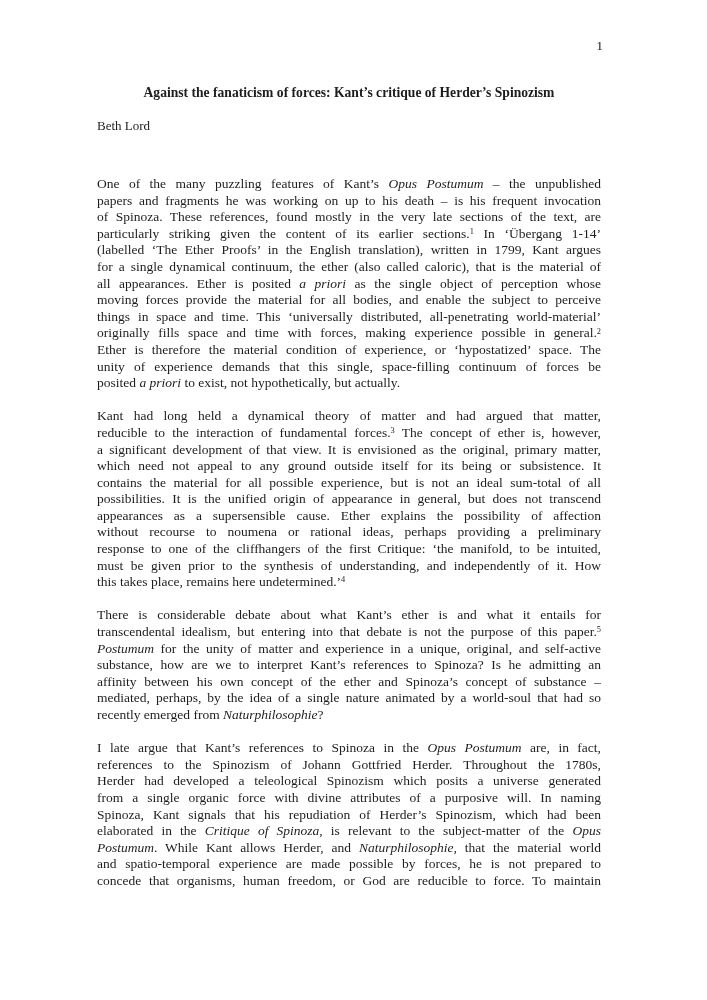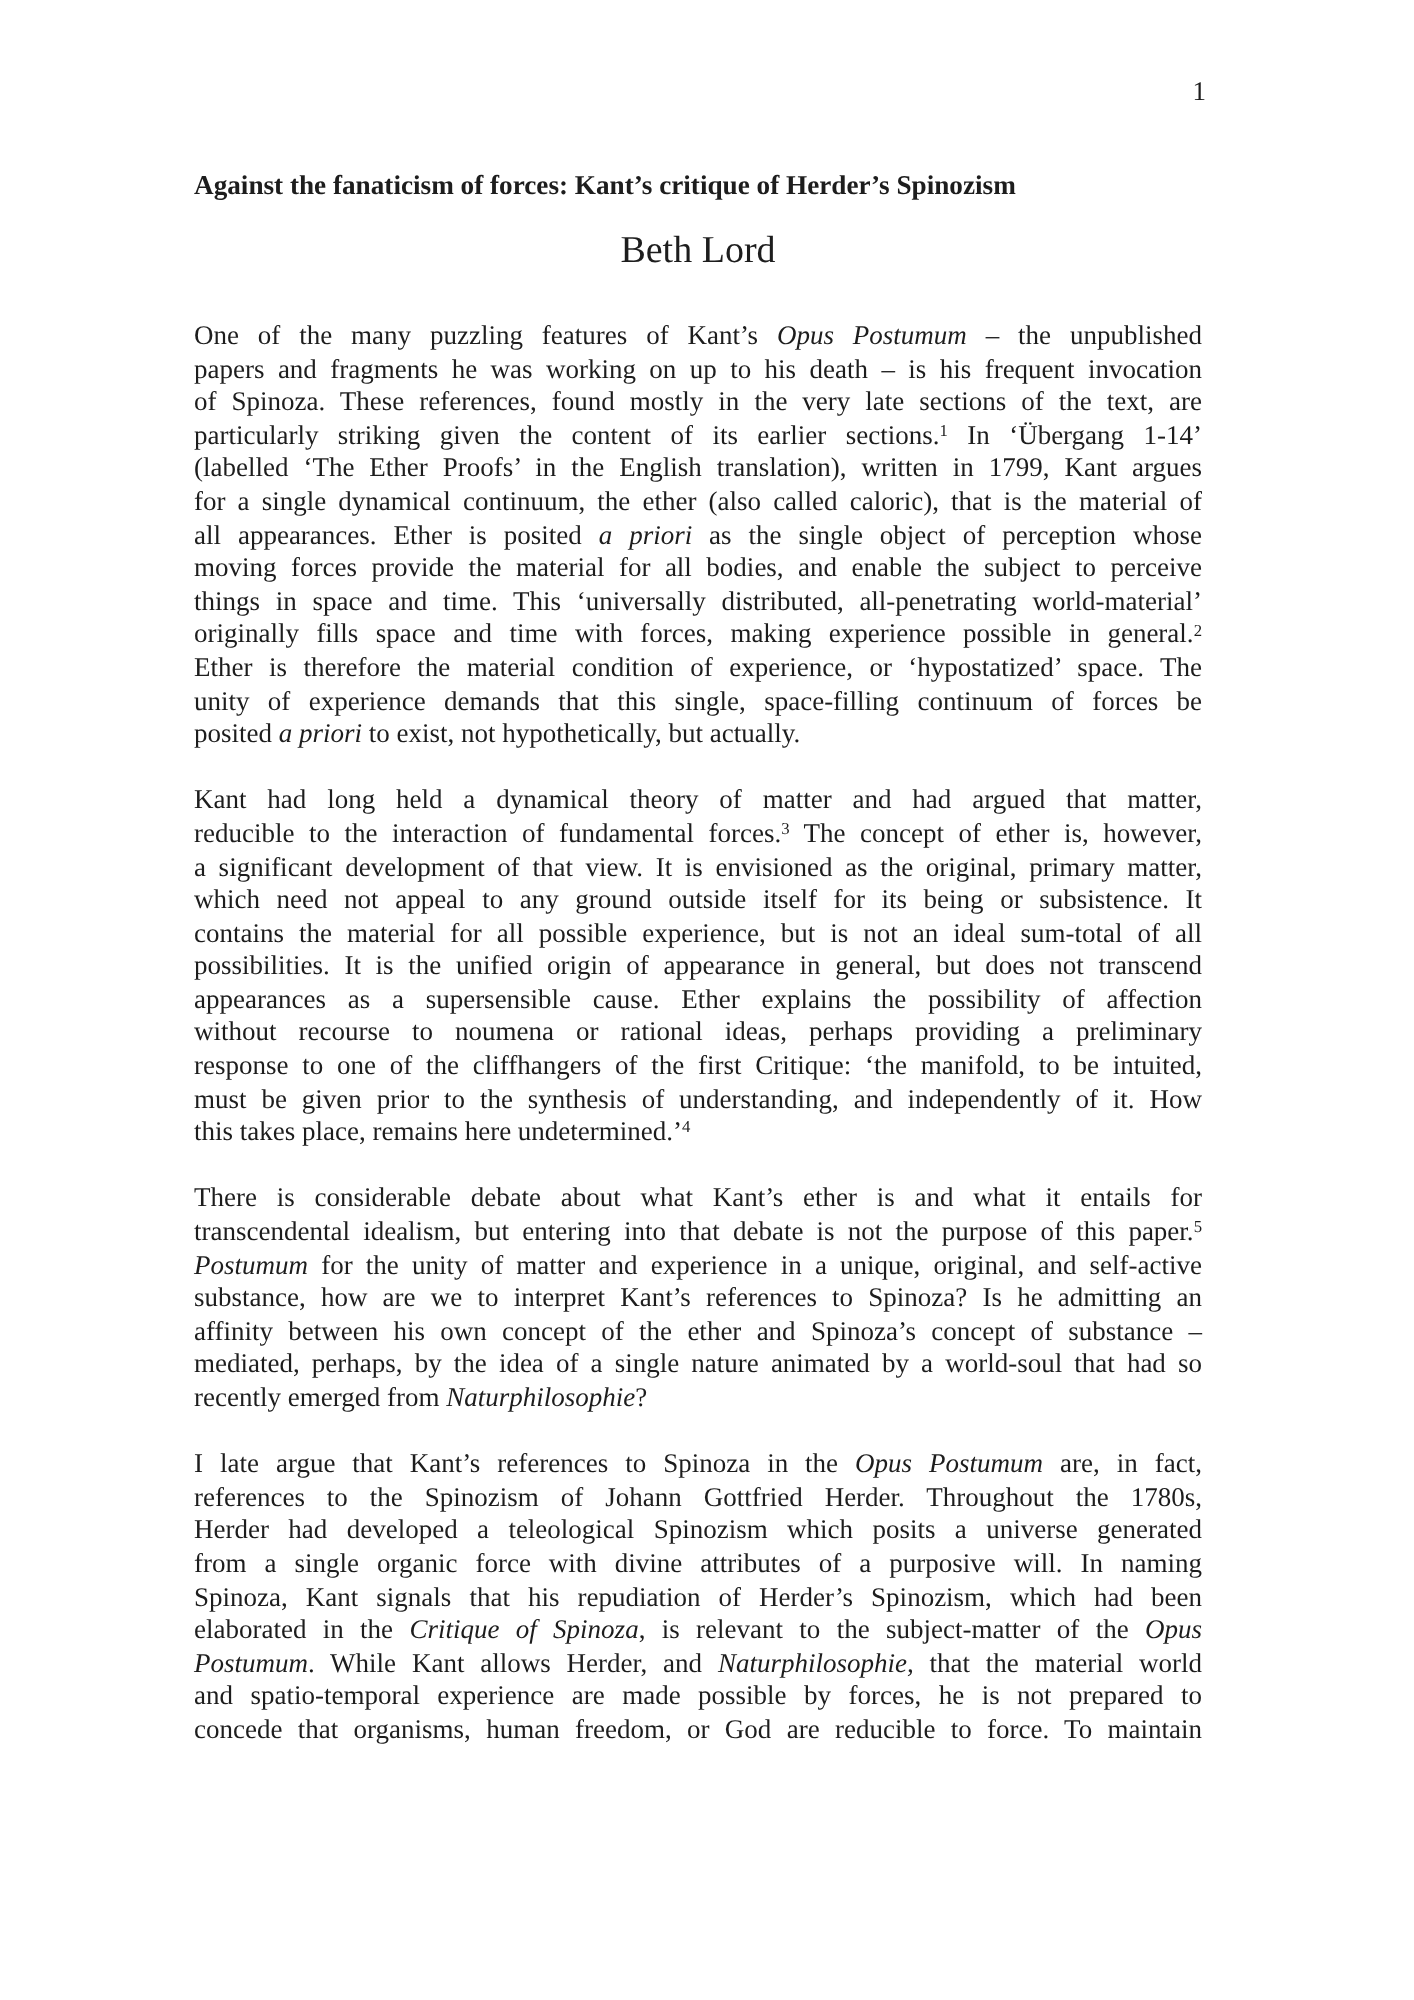--- a/index.html
+++ b/index.html
@@ -27,37 +27,36 @@
     right: 104px;
     font-size: 13.5px;
     line-height: 16.6px;
   }
   .title {
     position: absolute;
     top: 85px;
     left: 97px;
     width: 504px;
     margin: 0;
-    text-align: left;
+    text-align: center;
     font-size: 13.6px;
     font-weight: bold;
     line-height: 16.6px;
   }
   .author {
     position: absolute;
     top: 118px;
     left: 97px;
     width: 504px;
-    text-align: center;
-    font-size: 19px;
+    font-size: 13px;
     line-height: 16.6px;
   }
   .body-text {
     position: absolute;
-    top: 160px;
+    top: 176px;
     left: 97px;
     width: 504px;
     font-size: 13.5px;
     line-height: 16.6px;
   }
   .para {
     margin: 0 0 16.6px 0;
   }
   .line {
     text-align: justify;

